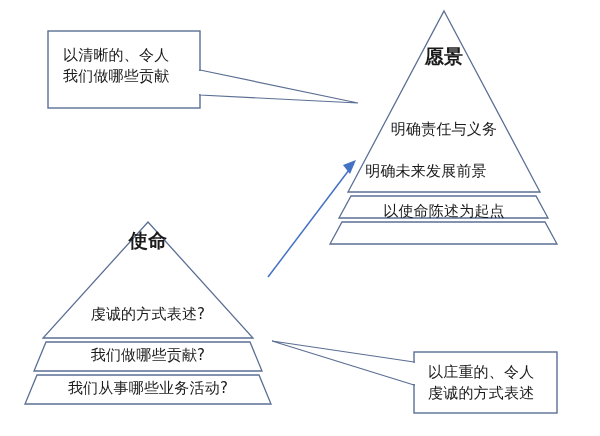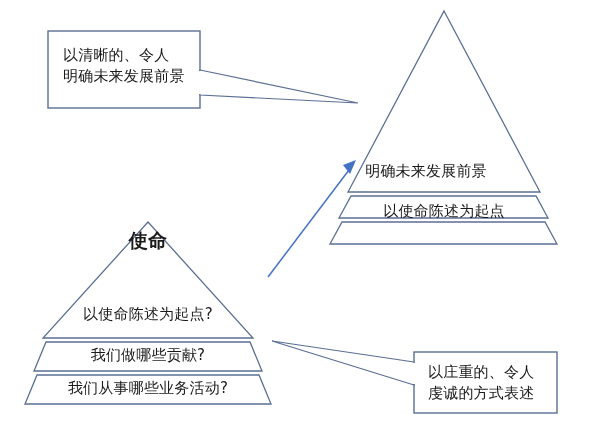--- a/index.html
+++ b/index.html
@@ -100,33 +100,35 @@
     <line x1="200" y1="71" x2="200" y2="94" stroke="#ffffff" stroke-width="2.4"></line>
 
     <rect class="callout-box" x="414" y="352" width="143" height="61"></rect>
     <path class="callout-tail" d="M 414 362 L 272 341 L 414 385 Z"></path>
     <line x1="414" y1="363" x2="414" y2="384" stroke="#ffffff" stroke-width="2.4"></line>
 
     <line class="connector-arrow" x1="268" y1="277" x2="352" y2="166"></line>
     <polygon class="arrow-head" points="356,160 343,165 350,174"></polygon>
   </svg>
 
+  <div class="txt pyr-title" style="left:394px; top:44px; width:100px;">愿景</div>
 
+  <div class="txt pyr-row" style="left:354px; top:120px; width:180px;">明确责任与义务</div>
 
   <div class="txt pyr-row" style="left:336px; top:162px; width:180px;">明确未来发展前景</div>
 
   <div class="txt pyr-row" style="left:352px; top:202px; width:184px;text-align:center;">以使命陈述为起点</div>
 
   <div class="txt pyr-title" style="left:98px; top:228px; width:100px;">使命</div>
 
-  <div class="txt pyr-row" style="left:58px; top:305px; width:180px;">以使命陈述为起点?</div>
+  <div class="txt pyr-row" style="left:58px; top:305px; width:180px;">虔诚的方式表述?</div>
 
   <div class="txt pyr-row" style="left:58px; top:346px; width:180px;">我们做哪些贡献?</div>
 
   <div class="txt pyr-row" style="left:38px; top:379px; width:220px;">我们从事哪些业务活动?</div>
 
   <div class="callout-text txt" style="left:63px; top:45px; width:132px;">以清晰的、令人
-明确未来发展前景</div>
+我们做哪些贡献</div>
 
   <div class="callout-text txt" style="left:428px; top:362px; width:126px;">以庄重的、令人
 虔诚的方式表述</div>
 
 </div>
 
 </body></html>

